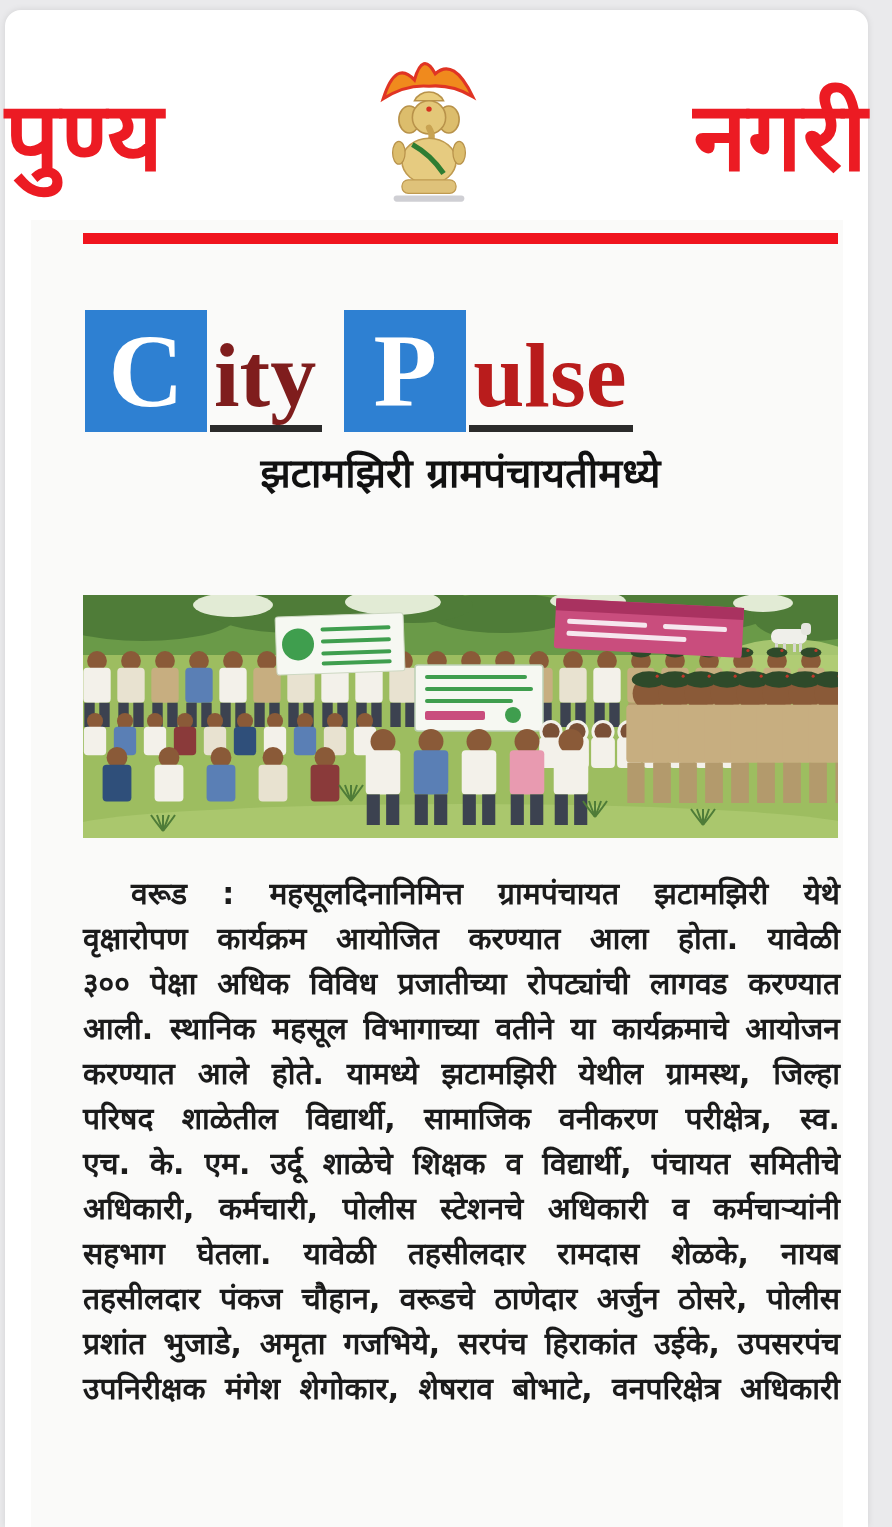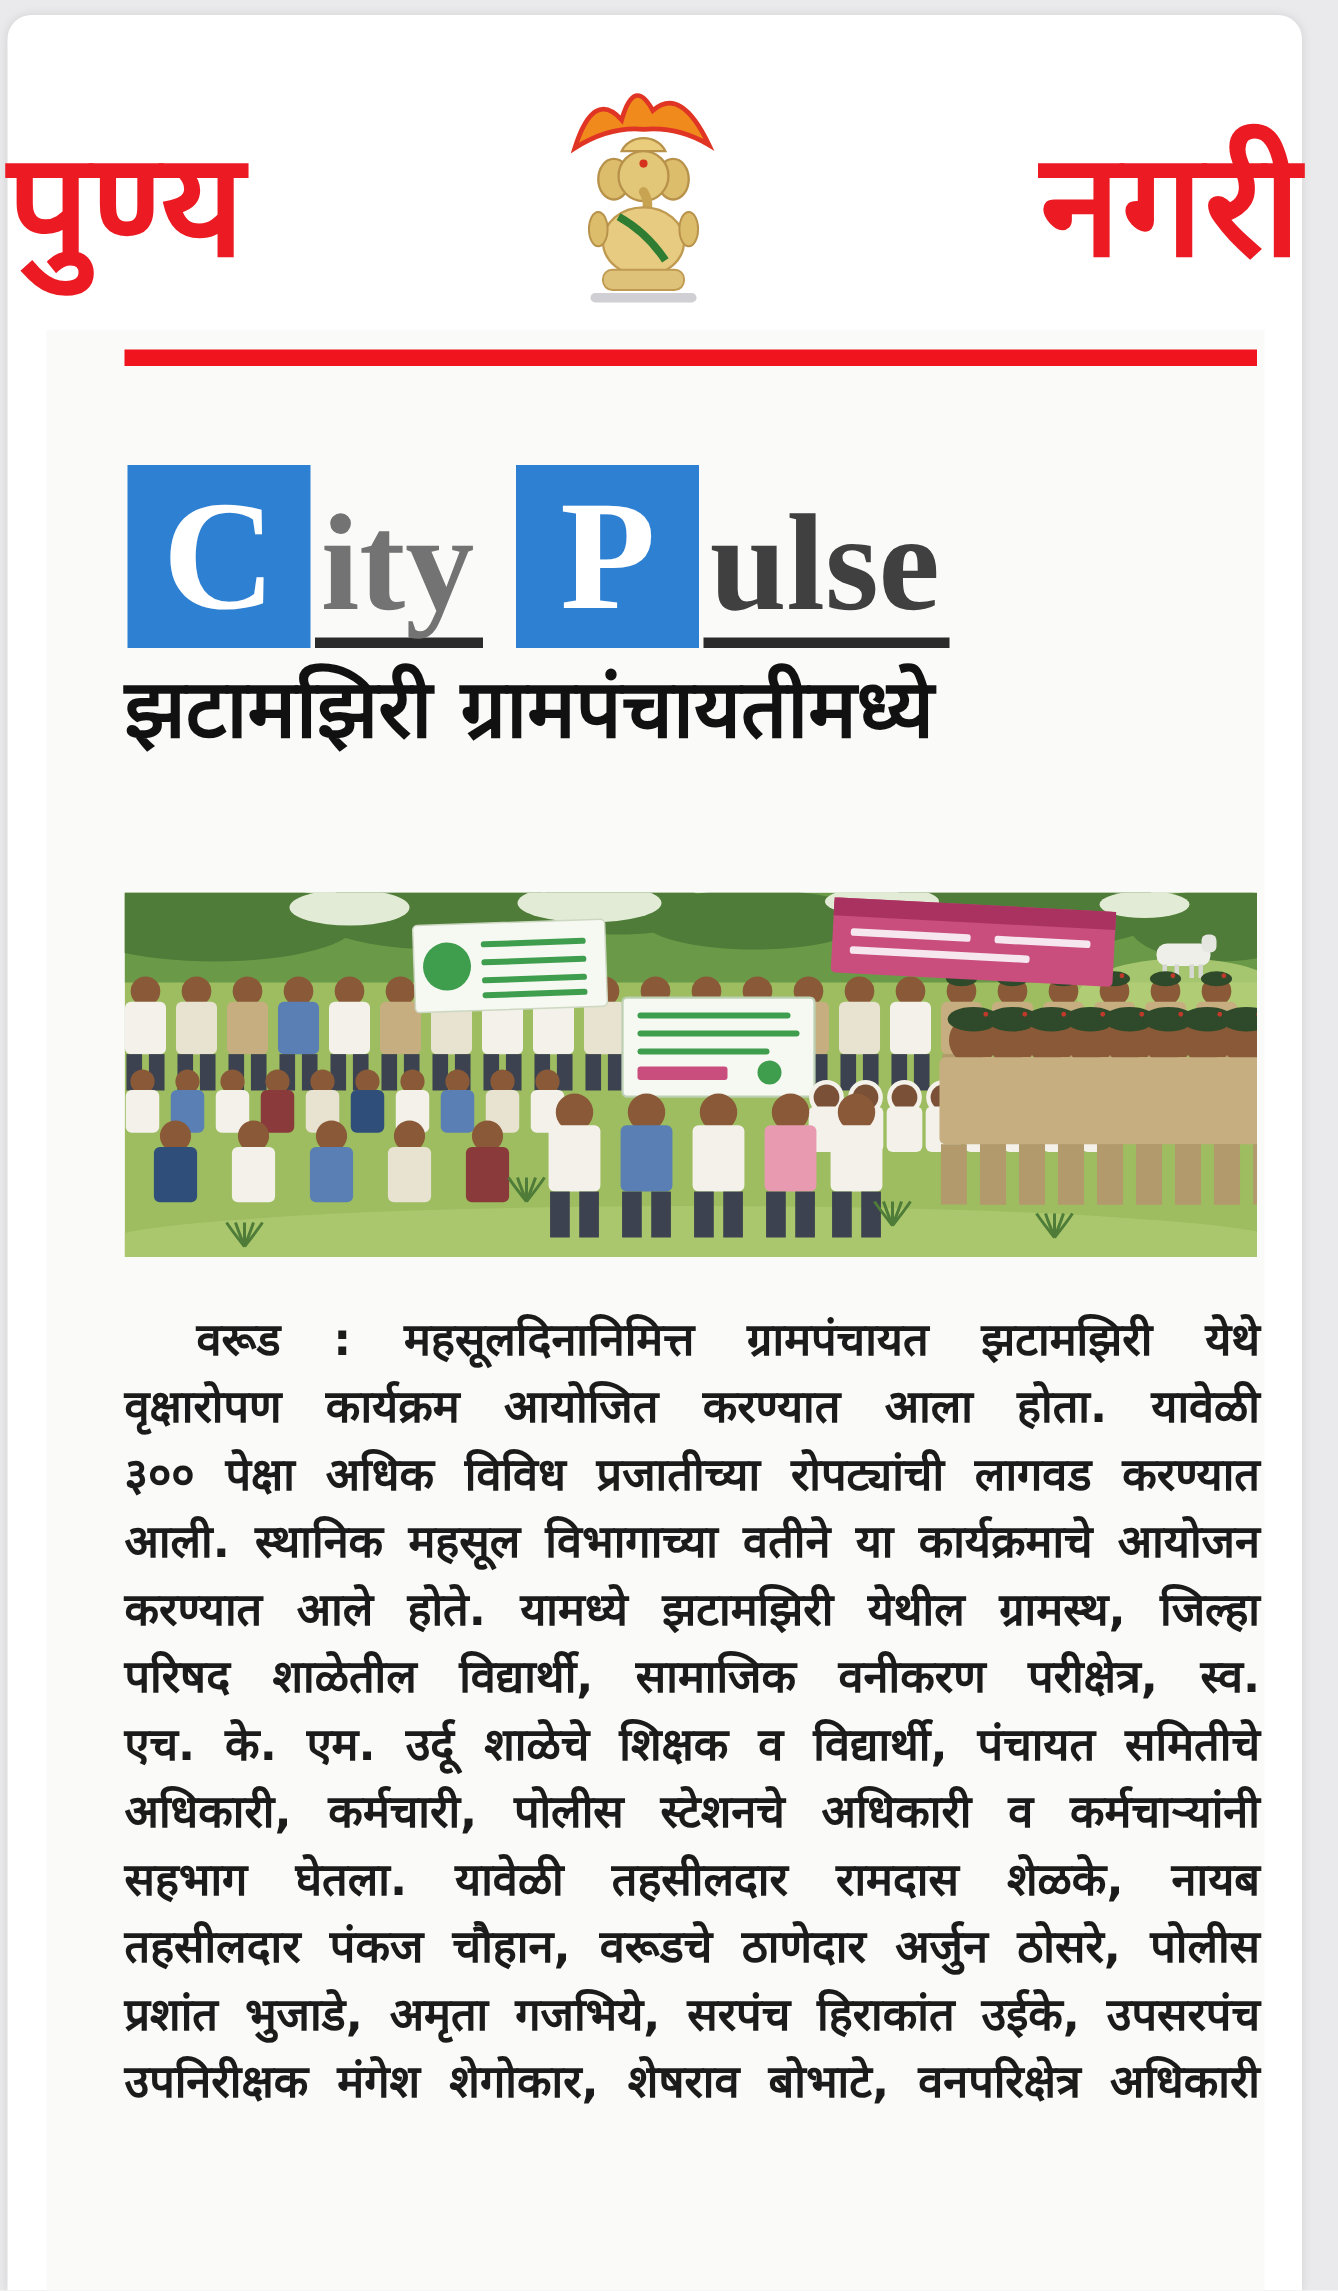--- a/index.html
+++ b/index.html
@@ -38,22 +38,22 @@
     font-weight:700;font-size:104px;color:#ffffff;line-height:1;
   }
   .cp .lt{
     font-family:"Liberation Serif","DejaVu Serif",serif;
     font-weight:700;font-size:92px;line-height:0.95;color:#141414;
     border-bottom:7px solid #2b2b2b;padding:0 6px 6px 4px;margin-left:3px;
   }
   .cp .gap{width:22px;}
   
   .headline{
-    position:absolute;left:78px;top:428px;width:755px;text-align:left;
-    font-weight:700;color:#111111;font-size:54px;line-height:70px;
+    position:absolute;left:78px;top:428px;width:755px;text-align:center;
+    font-weight:700;color:#111111;font-size:40px;line-height:70px;
   }
   
   .photo{position:absolute;left:78px;top:585px;width:755px;height:243px;overflow:hidden;}
   .photo svg{display:block;}
   
   .article{
     position:absolute;left:78px;top:842px;width:757px;
     font-weight:700;color:#1b1b1b;font-size:30px;line-height:45px;
   }
   .article .ln{text-align:justify;text-align-last:justify;white-space:nowrap;}
@@ -84,24 +84,24 @@
     </svg>
     <span class="word" style="color: rgb(236, 27, 35);">नगरी</span>
   </div>
 
   <div class="clip-bg"></div>
 
   <div class="rule" style="background: rgb(240, 20, 30);"></div>
 
   <div class="cp">
     <span class="box" style="background: rgb(46, 128, 210);">C</span>
-    <span class="lt" style="color: #737373;">ity</span>
+    <span class="lt" style="color: #7f1d1d;">ity</span>
     <span class="gap"></span>
     <span class="box" style="background: rgb(46, 128, 210);">P</span>
-    <span class="lt" style="color: #404040;">ulse</span>
+    <span class="lt" style="color: #b91c1c;">ulse</span>
   </div>
 
   <div class="headline">
     <div>झटामझिरी ग्रामपंचायतीमध्ये</div>
   </div>
 
   <div class="photo">
     <svg id="photo-svg" width="755" height="243" viewBox="0 0 755 243" xmlns="http://www.w3.org/2000/svg">
         <rect x="0" y="0" width="755" height="243" fill="#9dbd60"></rect>
         <rect x="0" y="0" width="755" height="60" fill="#6a9a48"></rect>

